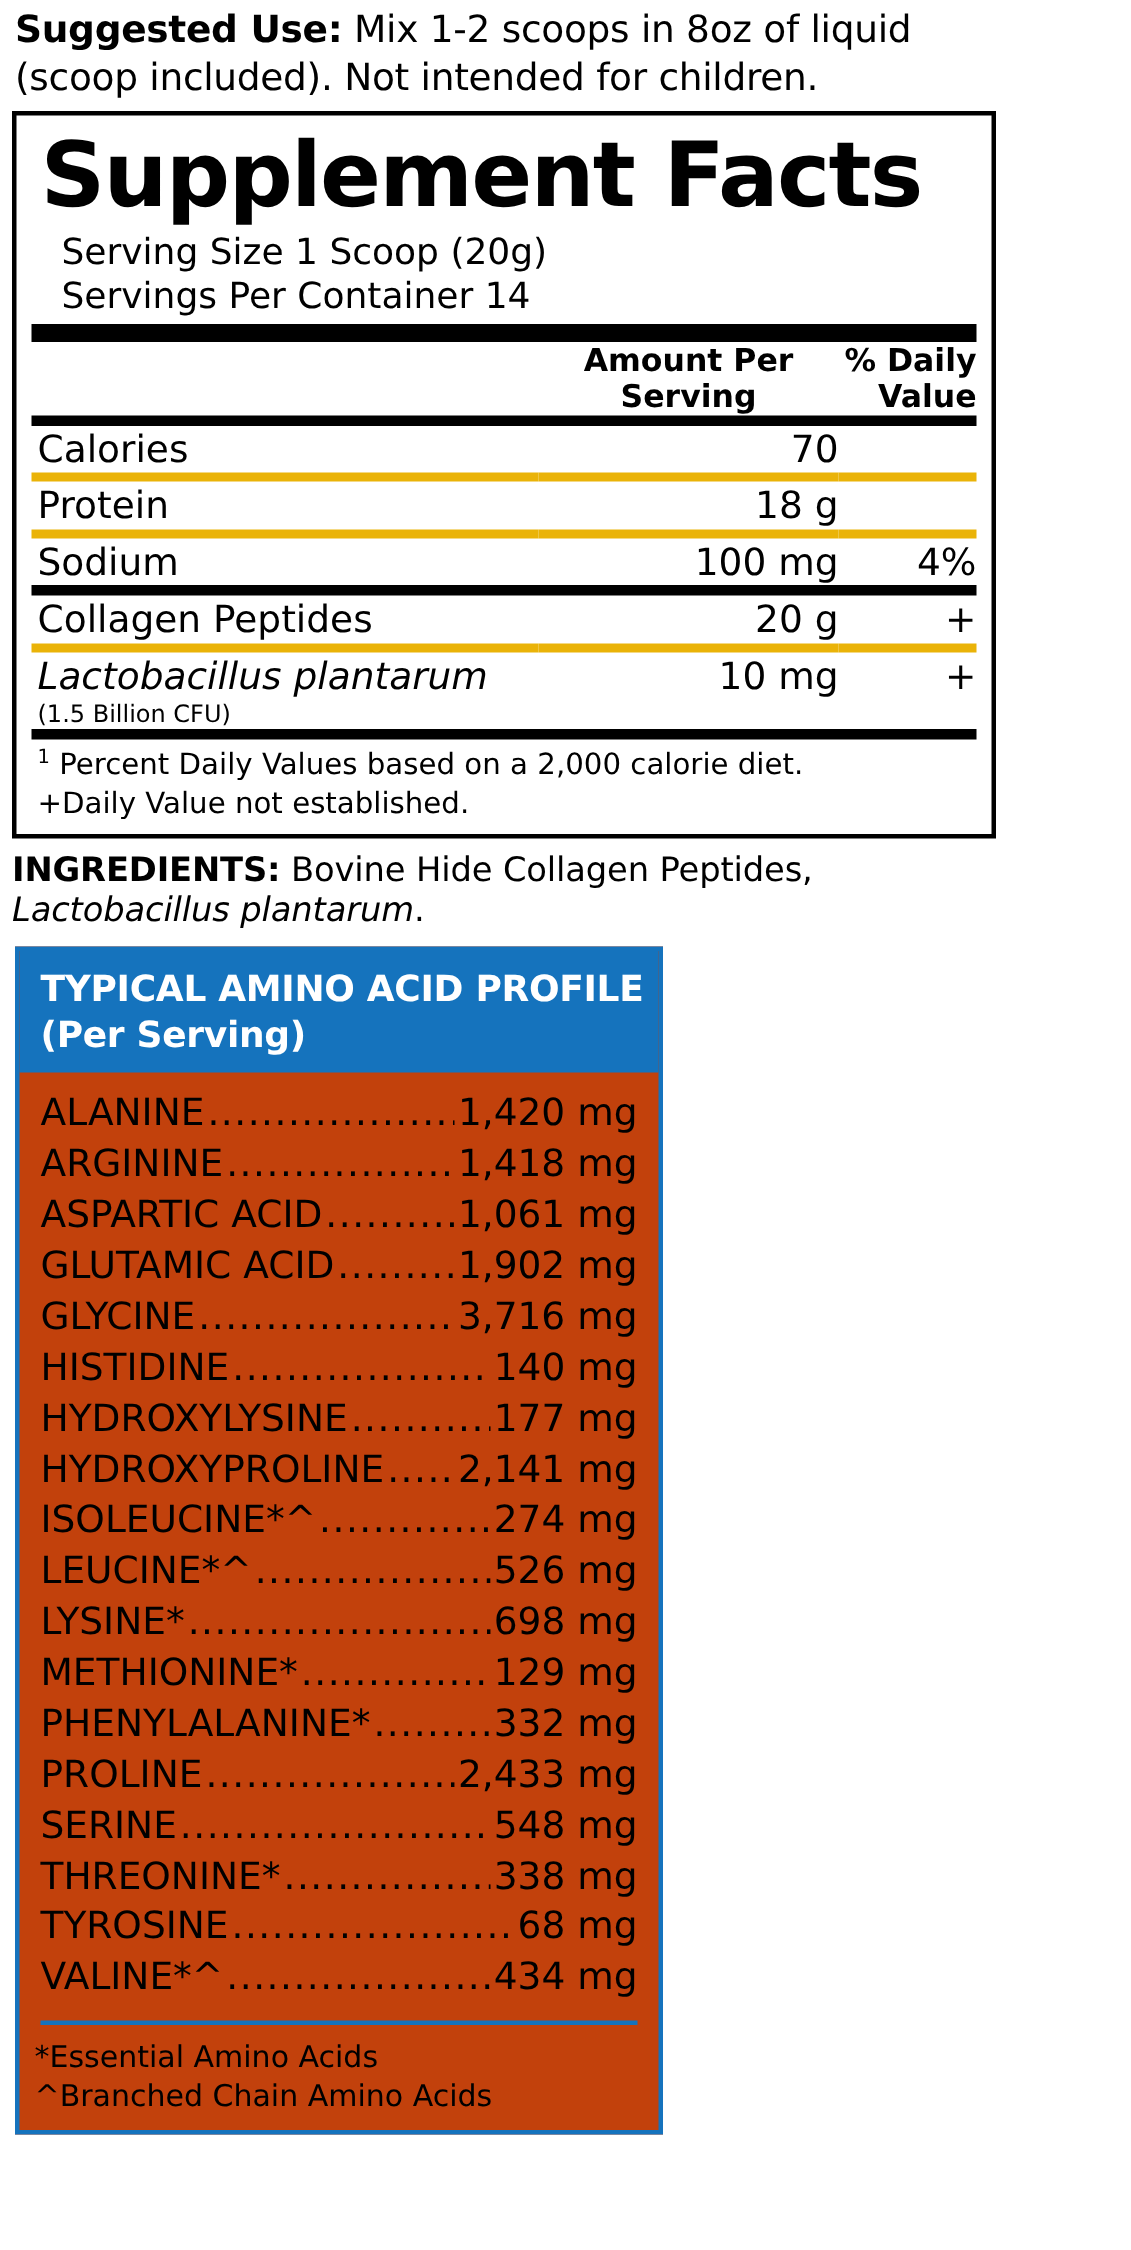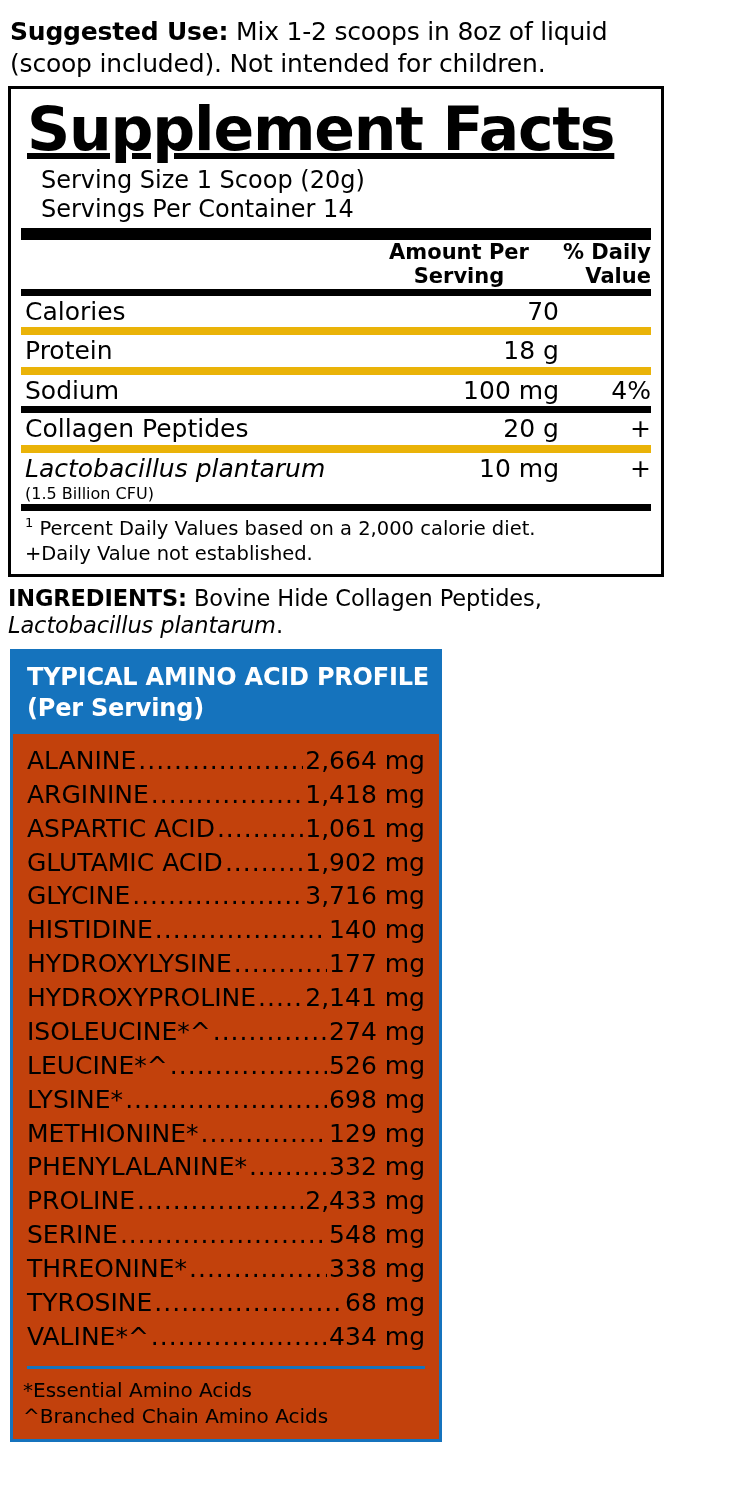--- a/index.html
+++ b/index.html
@@ -12,21 +12,21 @@
     height: 1500px;
     font-family: "DejaVu Sans", "Liberation Sans", sans-serif;
     color: #000000;
     -webkit-font-smoothing: antialiased;
   }
   .page {
     position: relative;
     width: 672px;
     height: 1500px;
     box-sizing: border-box;
-    padding: 12px 6px;
+    padding: 0 6px;
   }
 
   
   .suggested-use {
     font-size: 25px;
     line-height: 1.28;
     letter-spacing: -0.2px;
     padding: 4px 2px 6px 4px;
   }
   .suggested-use .label {
@@ -39,21 +39,20 @@
     padding: 6px 10px 8px 10px;
     box-sizing: border-box;
     margin: 0 2px;
   }
   .sf-title {
     font-size: 60px;
     font-weight: bold;
     letter-spacing: -1.2px;
     line-height: 1.08;
     margin: 2px 0 4px 6px;
-    text-decoration: underline;
   }
   .sf-serving {
     font-size: 24px;
     line-height: 1.22;
     margin-left: 20px;
     margin-bottom: 4px;
   }
   .rule-thick {
     height: 12px;
     background: #000;
@@ -93,21 +92,21 @@
     padding: 6px 0 5px 0;
   }
   .data-row td.col-name { padding-left: 4px; }
   .data-row .sub {
     display: block;
     font-size: 16px;
   }
   .ital { font-style: italic; margin-top: 15px; }
 
   .cellline {
-    border-bottom: 8px solid #eab308;
+    border-bottom: 6px solid #eab308;
   }
 
   .sf-foot {
     font-size: 19.5px;
     line-height: 1.3;
     padding: 4px 0 0 4px;
   }
   .sf-foot sup { font-size: 13px; vertical-align: super; }
 
   
@@ -258,21 +257,21 @@
 
   <div class="aa-box">
     <div class="aa-head">
       <div>TYPICAL AMINO ACID PROFILE</div>
       <div>(Per Serving)</div>
     </div>
     <div class="aa-list">
       <div class="aa-row">
           <span class="aa-name">ALANINE</span>
           <span class="aa-dots">......................................................</span>
-          <span class="aa-val">2,664 mg</span>
+          <span class="aa-val">1,420 mg</span>
         </div>
       <div class="aa-row">
           <span class="aa-name">ARGININE</span>
           <span class="aa-dots">......................................................</span>
           <span class="aa-val">1,418 mg</span>
         </div>
       <div class="aa-row">
           <span class="aa-name">ASPARTIC ACID</span>
           <span class="aa-dots">......................................................</span>
           <span class="aa-val">1,061 mg</span>

